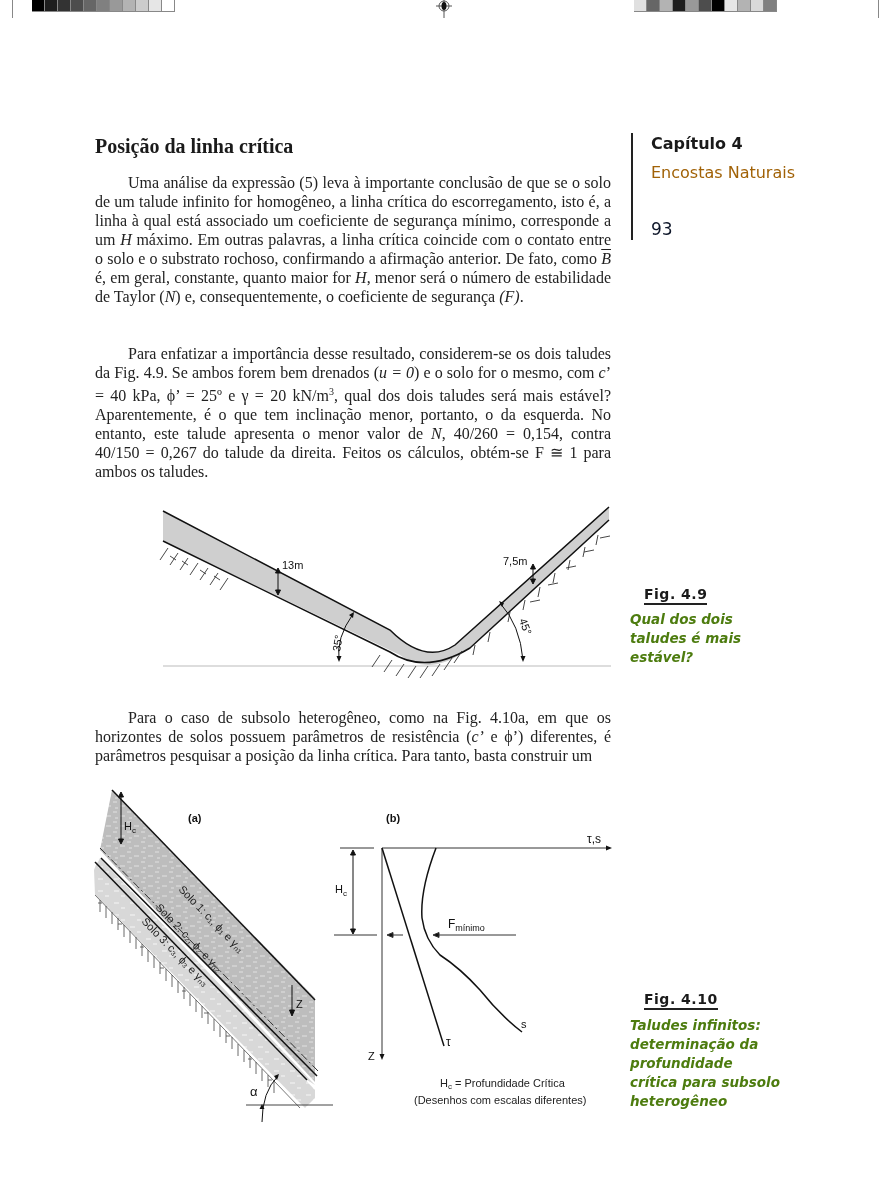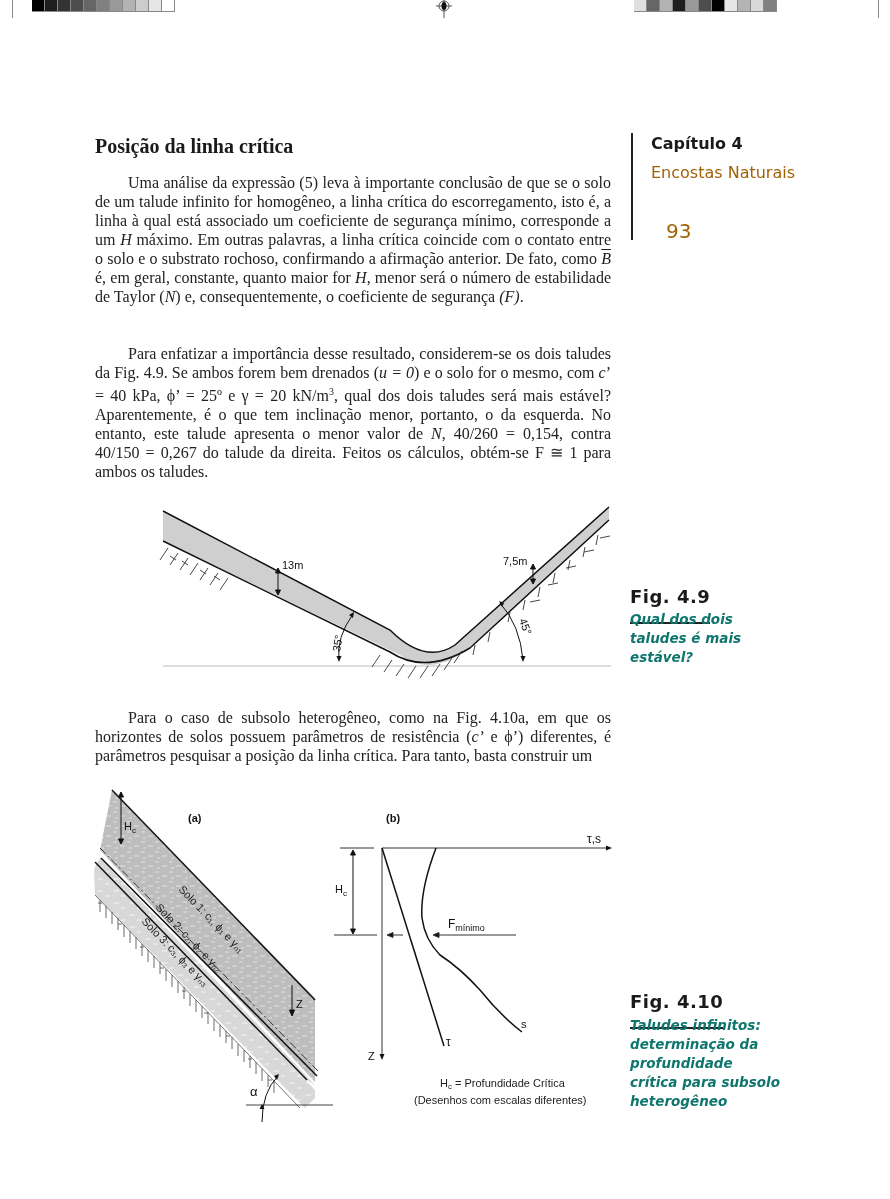--- a/index.html
+++ b/index.html
@@ -12,24 +12,24 @@
 
   .title { left:95px; top:135px; font-family:"Liberation Serif", serif; font-weight:bold; font-size:20px; color:#1a1a1a;text-align:right; }
   .para { position:absolute; left:95px; width:516px; font-family:"Liberation Serif", serif; font-size:16px; line-height:19px; text-align:justify; color:#222; }
   .para p { margin:0; text-indent:33px; }
   .para i { font-style:italic; }
   .over { text-decoration:overline; font-style:italic; }
 
   .side-bar { left:631px; top:133px; width:2px; height:107px; background:#222; }
   .chap { left:651px; top:134px; font-family:"DejaVu Sans", sans-serif; font-weight:bold; font-size:16px; }
   .chap-sub { left:651px; top:163px; font-family:"DejaVu Sans", sans-serif; font-size:16px; color:#a16207; }
-  .pagenum { left:651px; top:219px; font-family:"DejaVu Sans", sans-serif; font-size:20px; color:#a16207;margin-left:15px; }
-
-  .fig-label { position:absolute; font-family:"DejaVu Sans", sans-serif; font-weight:bold; font-size:18px; border-bottom:2px solid #222; padding-bottom:15px; letter-spacing:0.5px; }
-  .fig-cap { position:absolute; font-family:"DejaVu Sans", sans-serif; font-weight:bold; font-style:italic; font-size:13.5px; line-height:19px; color:#0f766e; }
+  .pagenum { left:651px; top:219px; font-family:"DejaVu Sans", sans-serif; font-size:17px; color:#0f172a; }
+
+  .fig-label { position:absolute; font-family:"DejaVu Sans", sans-serif; font-weight:bold; font-size:14px; border-bottom:2px solid #222; padding-bottom:1px; letter-spacing:0.5px;margin-left:14px; }
+  .fig-cap { position:absolute; font-family:"DejaVu Sans", sans-serif; font-weight:bold; font-style:italic; font-size:13.5px; line-height:19px; color:#4d7c0f; }
 
   svg text { font-family:"Liberation Sans", sans-serif; }
 </style>
 </head>
 <body>
 
 <div class="crop-line" style="left:12px;"></div>
 <div class="swatches" id="sw-left" style="left:32px;">
     <span style="background: rgb(0, 0, 0);"></span>
     <span style="background: rgb(30, 30, 30);"></span>

